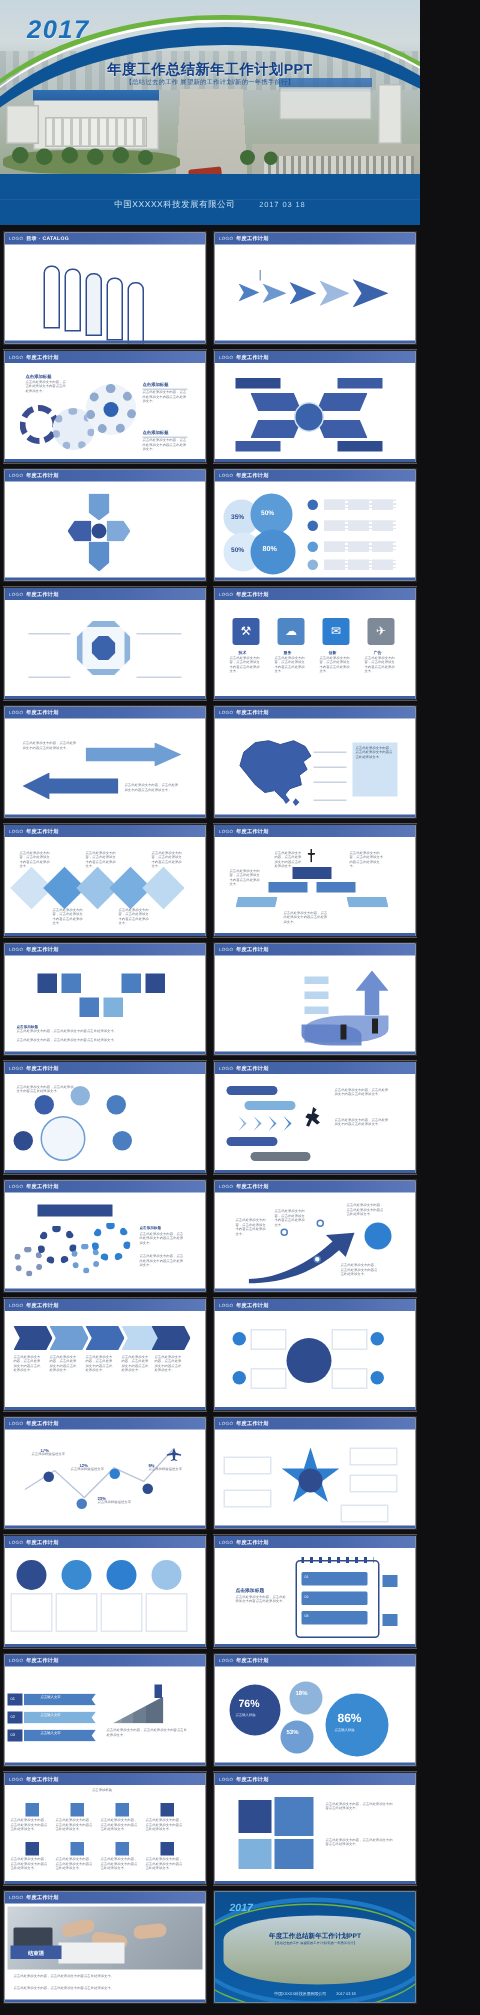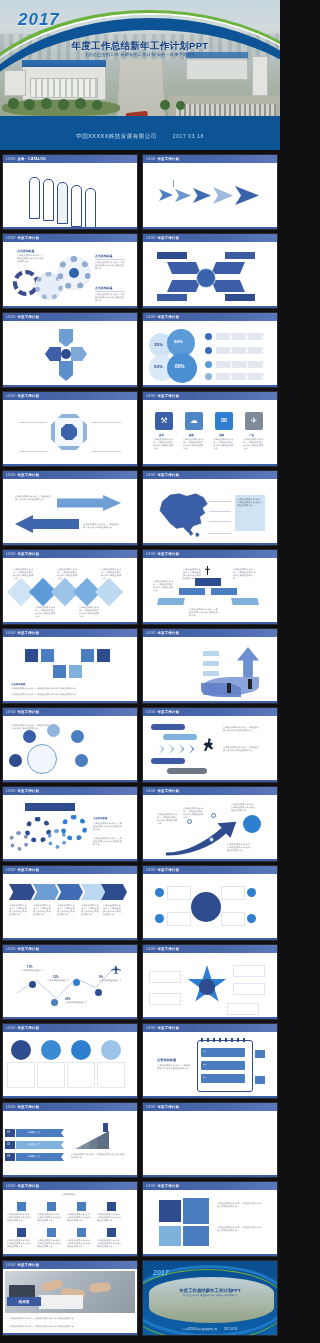--- a/index.html
+++ b/index.html
@@ -747,20 +747,32 @@
         <div class="bx" style="left:100px;top:12px;width:5px;height:9px;background:#2f4c8f;"></div>
         <div class="tx" style="left:68px;top:42px;width:54px;">点击此处添加文本内容，点击此处添加文本内容点击此处添加文本。</div>
       </div>
       <div class="sl-foot"></div>
     </div>
 
     <div class="slide">
       <div class="sl-head">
         <span class="sl-logo">LOGO</span>
         <span class="sl-htxt">年度工作计划</span>
+      </div>
+      <div class="sl-body">
+        <div class="cir" style="left:10px;top:12px;width:34px;height:34px;background:#2f4c8f;"></div>
+        <div class="cir" style="left:50px;top:10px;width:22px;height:22px;background:#8fb4dc;"></div>
+        <div class="cir" style="left:44px;top:36px;width:22px;height:22px;background:#6f9ed4;"></div>
+        <div class="cir" style="left:74px;top:18px;width:42px;height:42px;background:#3a8ad2;"></div>
+        <div class="pct" style="left:16px;top:22px;font-size:7px;">76%</div>
+        <div class="pct" style="left:54px;top:15px;font-size:4px;">18%</div>
+        <div class="pct" style="left:48px;top:41px;font-size:4px;">53%</div>
+        <div class="pct" style="left:82px;top:30px;font-size:8px;">86%</div>
+        <div class="tx" style="left:14px;top:32px;color:#cfe0f3;">点击输入标题</div>
+        <div class="tx" style="left:80px;top:42px;color:#e6f0fa;">点击输入标题</div>
       </div>
       <div class="sl-foot"></div>
     </div>
 
     <div class="slide">
       <div class="sl-head">
         <span class="sl-logo">LOGO</span>
         <span class="sl-htxt">年度工作计划</span>
       </div>
       <div class="sl-body">

